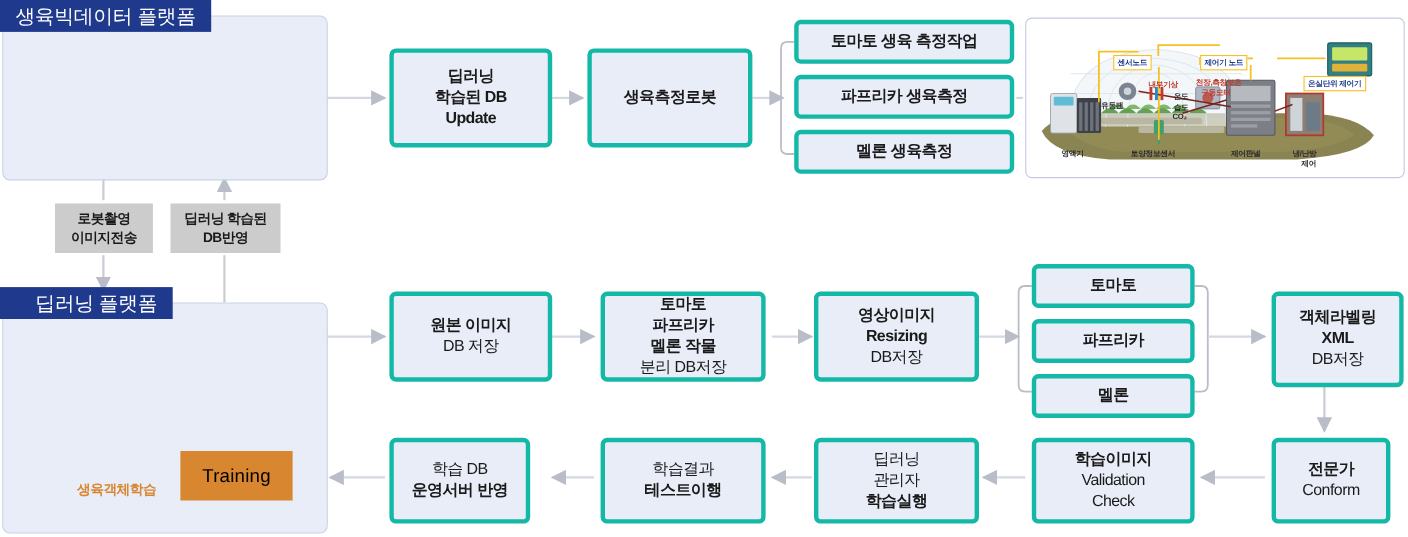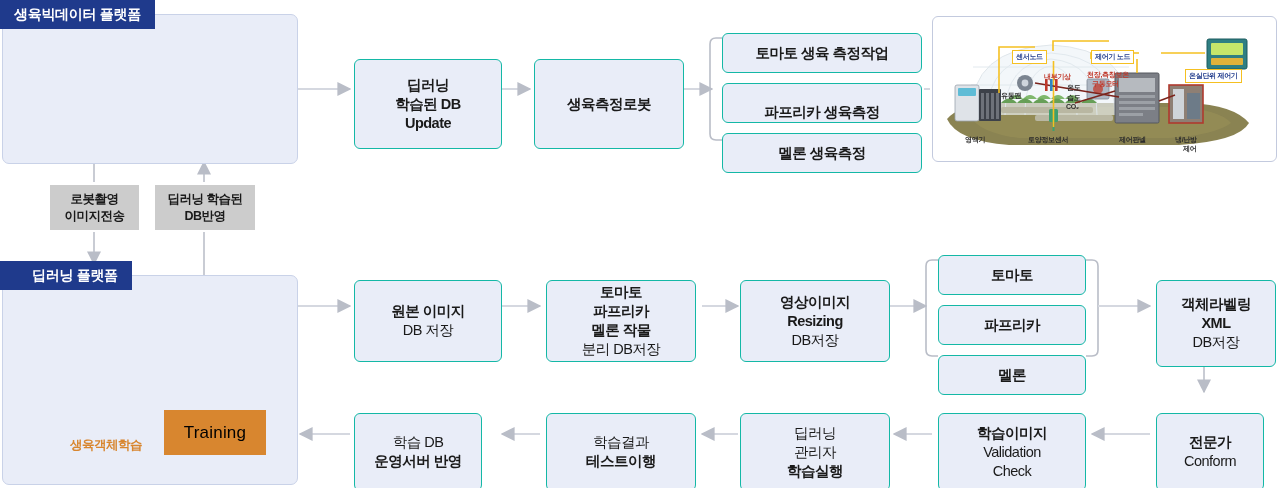--- a/index.html
+++ b/index.html
@@ -21,22 +21,22 @@
     position:absolute;
     background:#e9edf8;
     border:1px solid #c9d2e8;
     border-radius:7px;
     z-index:2;
   }
   .platform-title{
     position:absolute;
     background:#1f3a8c;
     color:#ffffff;
-    font-weight:bold;
-    font-size:14px;
+    font-weight:normal;
+    font-size:18px;
     letter-spacing:-0.3px;
     display:flex;align-items:center;
     padding:0 14px;
     height:29px;
     z-index:5;
     white-space:nowrap;
   }
   .srv-wrap{position:absolute;display:flex;align-items:flex-start;}
   .server-icon{width:58px;height:56px;flex:0 0 58px;margin-right:14px;}
   .srv-text{display:flex;flex-direction:column;justify-content:center;}
@@ -66,28 +66,27 @@
     font-weight:bold;
     letter-spacing:-0.5px;
     z-index:3;
     white-space:nowrap;
   }
 
   
   .node{
     position:absolute;
     background:#e9edf8;
-    border:1px solid #14b8a6;
+    border:4px solid #14b8a6;
     border-radius:6px;
     display:flex;flex-direction:column;
     align-items:center;justify-content:center;
     text-align:center;
     z-index:2;
     box-sizing:border-box;
-    margin-top:15px;
   }
   .node .ln{display:block;line-height:19px;white-space:nowrap;letter-spacing:-0.5px;font-size:14.5px;}
   .node .b{font-weight:bold;}
   .node .r{font-weight:normal;}
 
   
   .edge-label{
     position:absolute;
     background:#cccccc;
     color:#1a1a1a;
@@ -238,21 +237,21 @@
     <span class="ln b">딥러닝</span>
     <span class="ln b">학습된 DB</span>
     <span class="ln b">Update</span>
   </div>
   <div class="node" style="left:534px;top:44px;width:150px;height:90px;">
     <span class="ln b">생육측정로봇</span>
   </div>
   <div class="node" style="left:722px;top:18px;width:200px;height:40px;">
     <span class="ln b">토마토 생육 측정작업</span>
   </div>
-  <div class="node" style="left:722px;top:68px;width:200px;height:40px;justify-content:flex-end;">
+  <div class="node" style="left:722px;top:68px;width:200px;height:40px;">
     <span class="ln b">파프리카 생육측정</span>
   </div>
   <div class="node" style="left:722px;top:118px;width:200px;height:40px;">
     <span class="ln b">멜론 생육측정</span>
   </div>
 
   <div class="gh-frame" style="left:932px;top:16px;width:343px;height:144px;">
     <div class="gh-inner">
       <svg width="329" height="130" viewBox="0 0 329 130">
         <rect x="0" y="0" width="329" height="130" fill="#ffffff"></rect>

